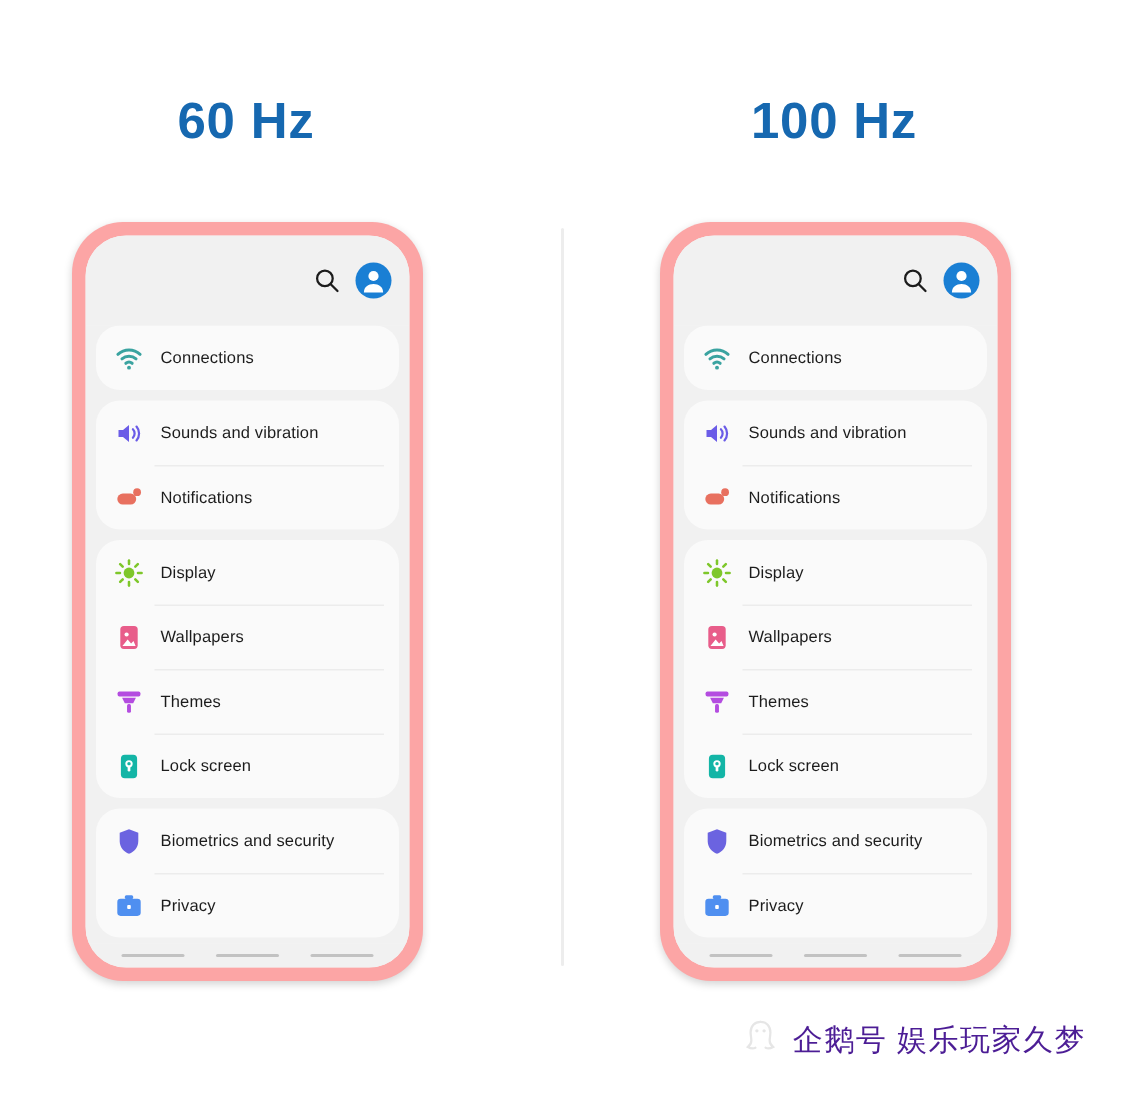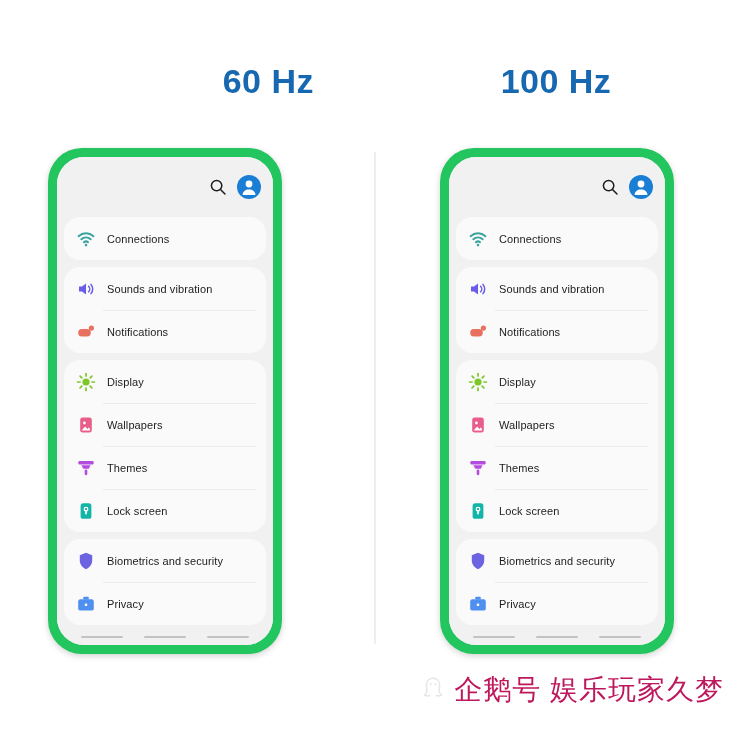--- a/index.html
+++ b/index.html
@@ -21,41 +21,41 @@
     position: absolute;
     top: 58px;
     width: 300px;
     text-align: center;
     font-size: 34px;
     font-weight: bold;
     color: #1668b0;
     letter-spacing: 0.5px;
     line-height: 46px;
   }
-  #heading-60 { left: 14px; text-align: right; }
+  #heading-60 { left: 14px; }
   #heading-120 { left: 406px; }
 
   
   .center-divider {
     position: absolute;
     left: 374px;
     top: 152px;
     width: 2px;
     height: 492px;
     background: #ededed;
     border-radius: 1px;
   }
 
   
   .phone {
     position: absolute;
     top: 148px;
     width: 234px;
     height: 506px;
-    background: #22c55e;
+    background: #fca5a5;
     border-radius: 34px;
     box-shadow: 0 2px 6px rgba(0,0,0,0.18);
     padding: 9px 9px 9px 9px;
     box-sizing: border-box;
   }
   #phone-left  { left: 48px; }
   #phone-right { left: 440px; }
 
   .screen {
     width: 100%;
@@ -166,22 +166,22 @@
     position: absolute;
     right: 26px;
     bottom: 22px;
     display: flex;
     align-items: center;
     gap: 8px;
     opacity: 1;
   }
   .watermark-logo { display: block; }
   .watermark-text {
-    font-size: 28px;
-    color: #be185d;
+    font-size: 20px;
+    color: #4c1d95;
     letter-spacing: 1px;
     white-space: nowrap;
   }
 </style>
 </head>
 <body>
 
 <div class="heading" id="heading-60">60 Hz</div>
 <div class="heading" id="heading-120">100 Hz</div>
 

